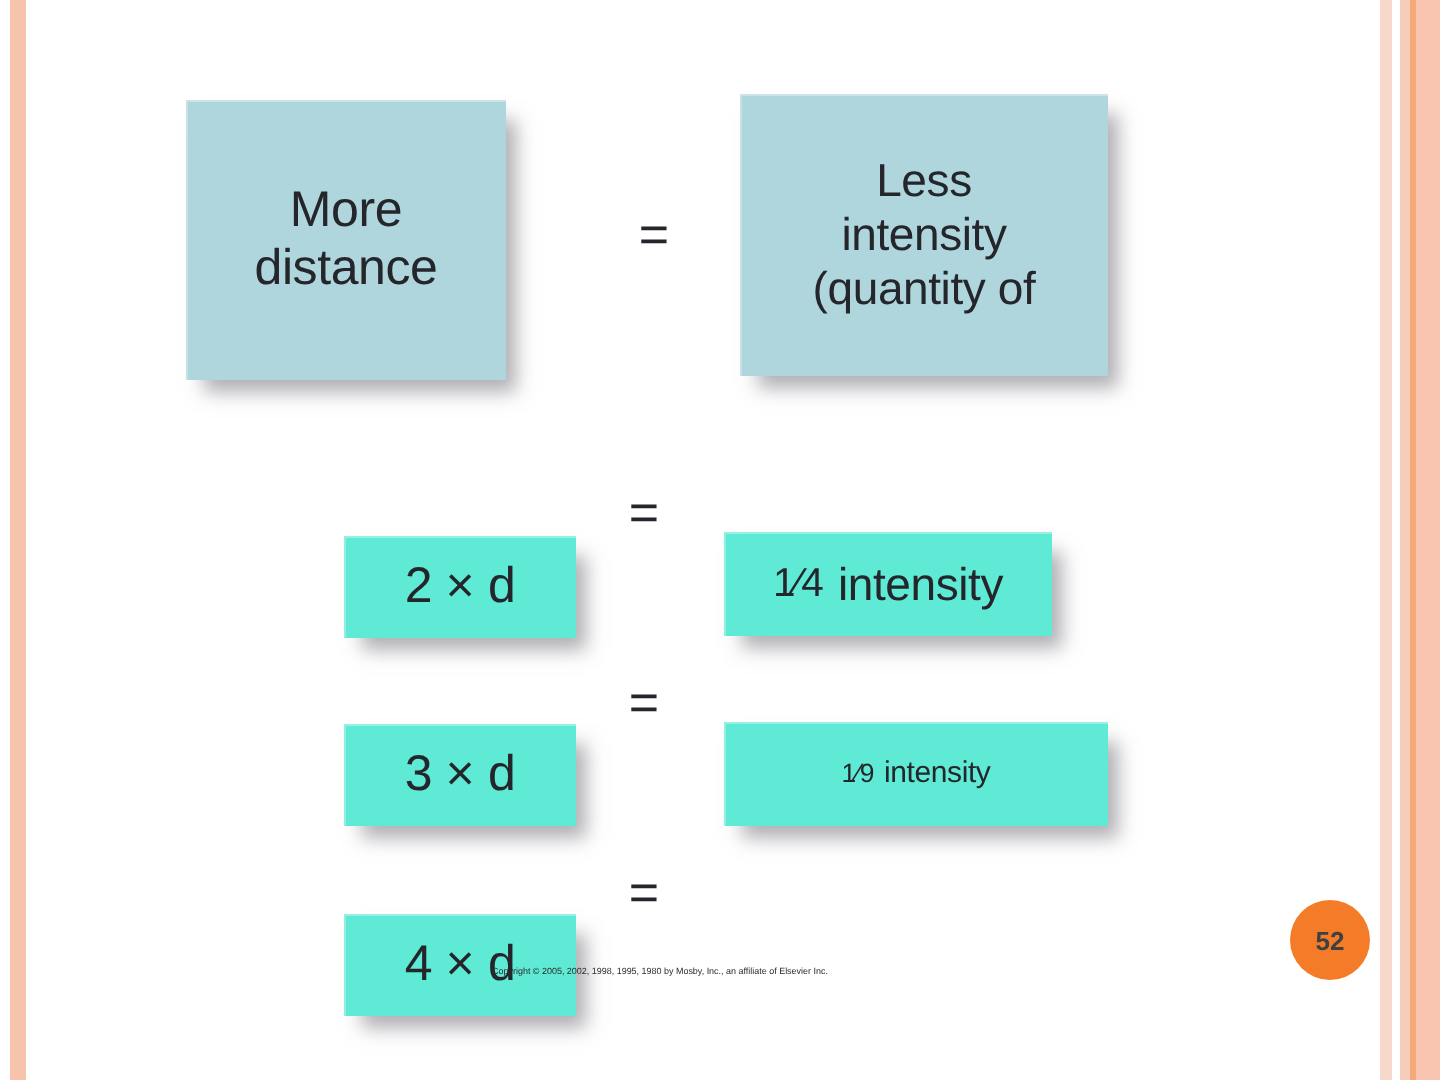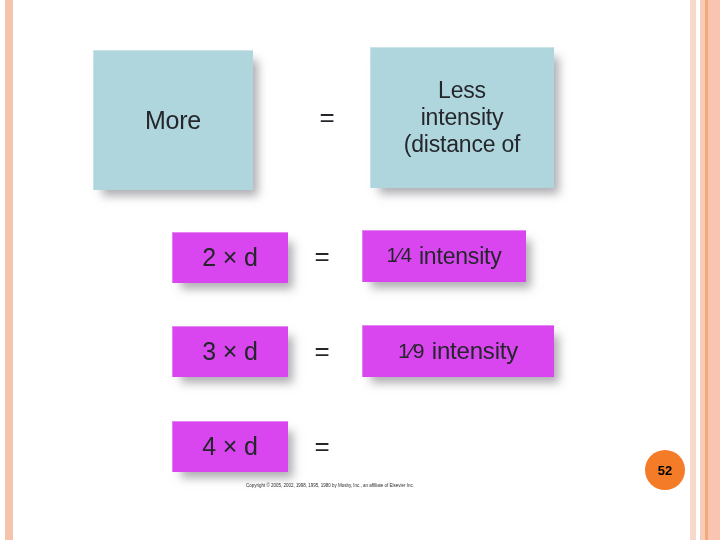--- a/index.html
+++ b/index.html
@@ -43,21 +43,21 @@
     display: flex;
     align-items: center;
     justify-content: center;
     text-align: center;
     color: #24262b;
     line-height: 1.16;
     letter-spacing: -0.2px;
     box-shadow: 7px 8px 9px -2px rgba(110,110,118,0.55);
   }
   .box.blue   { background: #afd6dd; }
-  .box.purple { background: #d946ef; }
+  .box.purple { background: #5eead4; margin-top: 36px; }
 
   
   .box::before {
     content: "";
     position: absolute;
     left: 0; top: 0;
     width: 100%; height: 100%;
     border-top: 1px solid rgba(255,255,255,0.35);
     border-left: 1px solid rgba(255,255,255,0.30);
     pointer-events: none;
@@ -83,21 +83,21 @@
     padding: 0 6px;
   }
   #eq-row-1 { left: 310px; top: 104px; width: 34px; }
 
   
   #box-2d      { left: 172px; top: 232px; width: 116px; height: 51px; font-size: 25px; }
   #box-quarter { left: 362px; top: 230px; width: 164px; height: 52px; font-size: 23px; }
   #eq-row-2    { left: 305px; top: 243px; width: 34px; }
 
   #box-3d      { left: 172px; top: 326px; width: 116px; height: 51px; font-size: 25px; }
-  #box-ninth   { left: 362px; top: 325px; width: 192px; height: 52px; font-size: 24px; }
+  #box-ninth   { left: 362px; top: 325px; width: 192px; height: 52px; font-size: 15px; }
   #eq-row-3    { left: 305px; top: 338px; width: 34px; }
 
   #box-4d          { left: 172px; top: 421px; width: 116px; height: 51px; font-size: 25px; }
   #box-sixteenth   { left: 362px; top: 420px; width: 192px; height: 52px; font-size: 23px; }
   #eq-row-4        { left: 305px; top: 433px; width: 34px; }
 
   .frac {
     font-size: 0.88em;
     vertical-align: 0.06em;
     margin-right: 1px;
@@ -118,21 +118,21 @@
   }
 
   #page-badge {
     position: absolute;
     left: 645px;
     top: 450px;
     width: 40px;
     height: 40px;
     border-radius: 50%;
     background: #f47c28;
-    color: #000000;
+    color: #404040;
     display: flex;
     align-items: center;
     justify-content: center;
     font-size: 13px;
     font-weight: bold;
   }
 </style>
 </head>
 <body>
 
@@ -142,30 +142,31 @@
   <div class="stripe" id="stripe-r1"></div>
   <div class="stripe" id="stripe-r2"></div>
   <div class="stripe" id="stripe-r3"></div>
   <div class="stripe" id="stripe-r4"></div>
 
   <div id="diagram">
 
     <div class="box blue" id="box-more-distance">
       <span>
         <span>More</span><br>
+        <span>distance</span>
       </span>
     </div>
 
     <div class="eq" id="eq-row-1">=</div>
 
     <div class="box blue" id="box-less-intensity">
       <span>
         <span>Less</span><br>
         <span>intensity</span><br>
-        <span>(distance of</span><br>
+        <span>(quantity of</span><br>
       </span>
     </div>
 
     <div class="box purple" id="box-2d">
       <span>2 × d</span>
     </div>
     <div class="eq" id="eq-row-2">=</div>
     <div class="box purple" id="box-quarter">
       <span><span class="frac">1⁄4</span> <span>intensity</span></span>
     </div>

